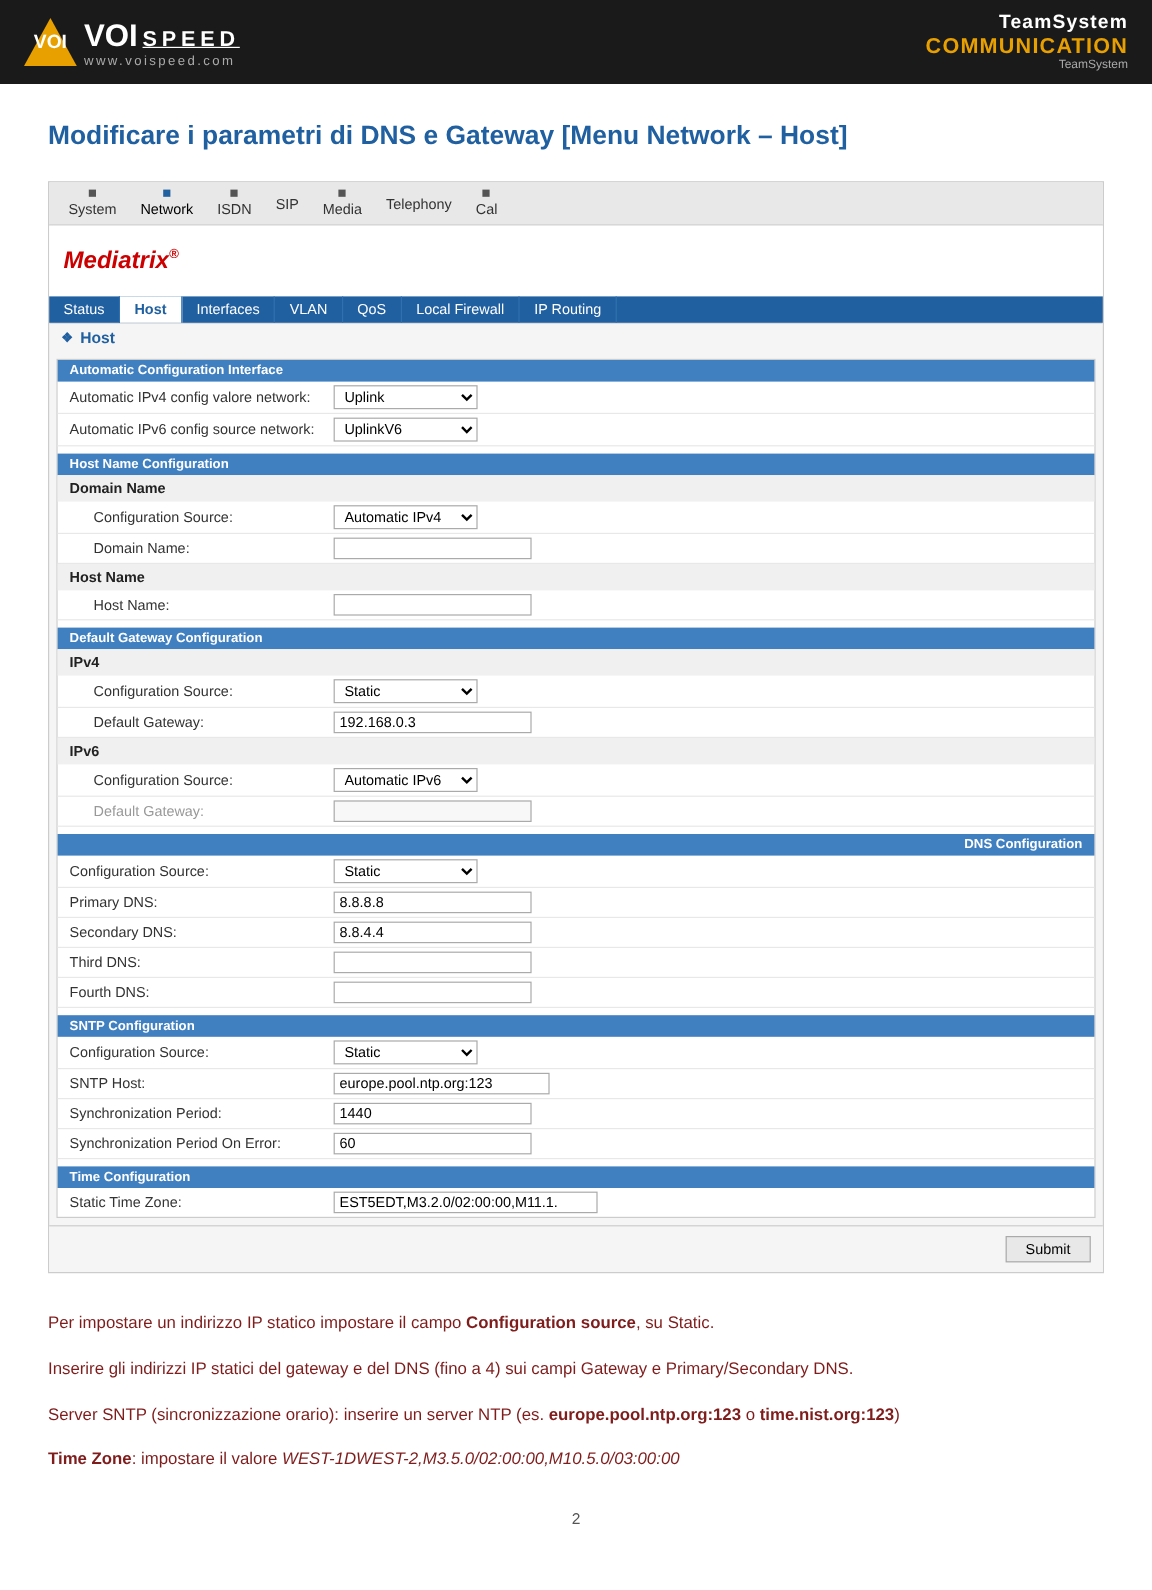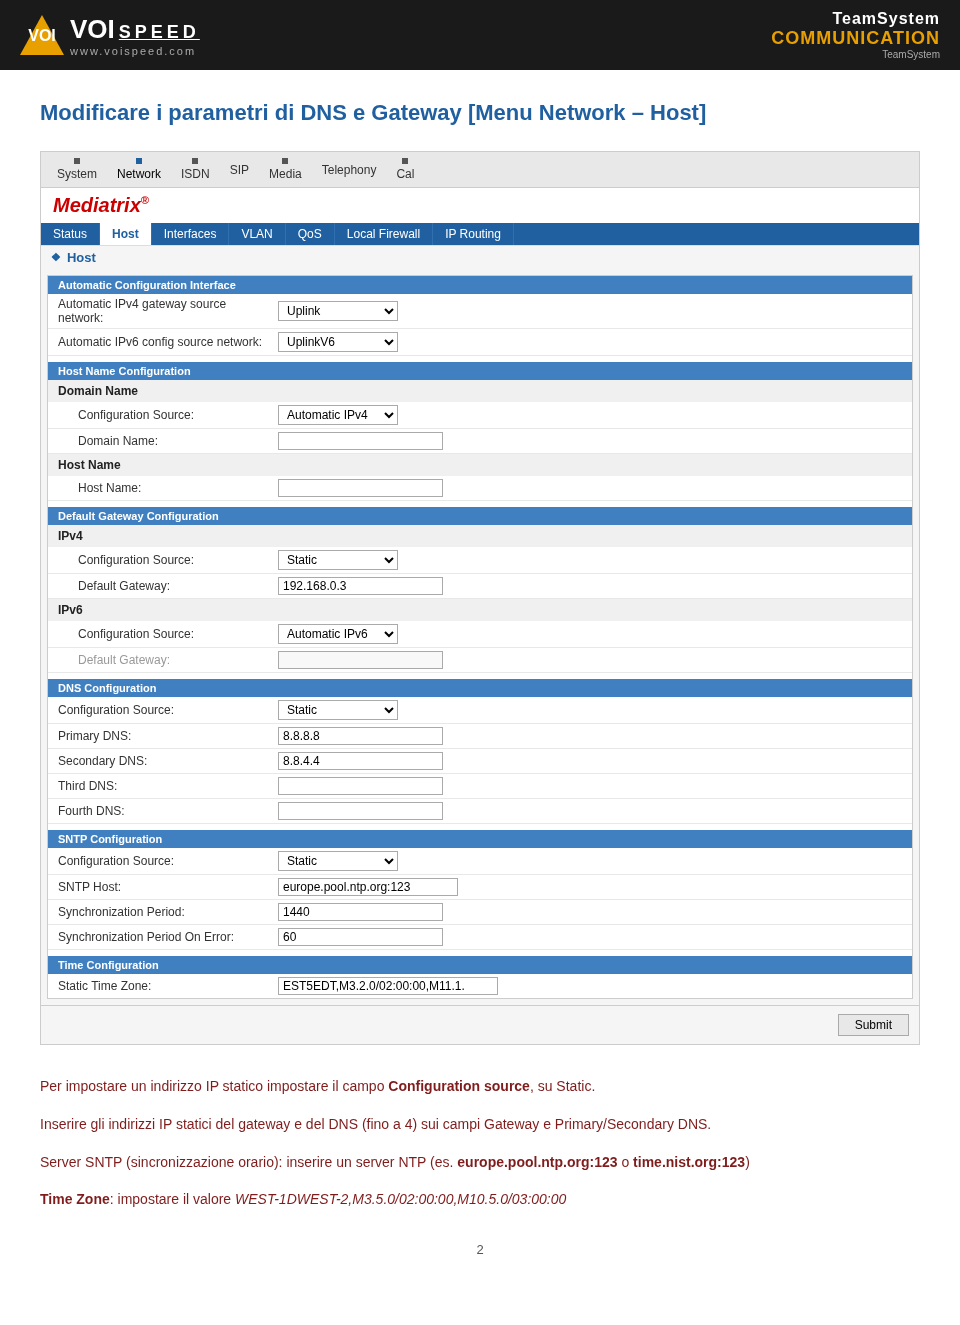--- a/index.html
+++ b/index.html
@@ -253,41 +253,41 @@
       <div class="nav-item">
         <span>Telephony</span>
       </div>
       <div class="nav-item">
         <span class="nav-dot"></span>
         <span>Cal</span>
       </div>
     </div>
 
     <div style="background:#fff;border-bottom:1px solid #ddd;">
-      <div style="padding:6px 12px;display:flex;align-items:center;">
+      <div style="padding:18px 12px;display:flex;align-items:center;">
         <span style="font-size:20px;font-weight:bold;color:#cc0000;font-style:italic;">Mediatrix<sup style="font-size:11px;">®</sup></span>
       </div>
       <div class="tab-bar">
         <div class="tab">Status</div>
         <div class="tab active">Host</div>
         <div class="tab">Interfaces</div>
         <div class="tab">VLAN</div>
         <div class="tab">QoS</div>
         <div class="tab">Local Firewall</div>
         <div class="tab">IP Routing</div>
       </div>
     </div>
 
     <div class="host-label">Host</div>
 
     <div class="inner-border">
 
       <div class="form-section-header">Automatic Configuration Interface</div>
       <div class="form-row">
-        <div class="form-label">Automatic IPv4 gateway source network:</div>
+        <div class="form-label">Automatic IPv4 config valore network:</div>
         <div class="form-value">
           <select class="form-select">
             <option>Uplink</option>
           </select>
         </div>
       </div>
       <div class="form-row">
         <div class="form-label">Automatic IPv6 config source network:</div>
         <div class="form-value">
           <select class="form-select">
@@ -345,21 +345,21 @@
           </select>
         </div>
       </div>
       <div class="form-row">
         <div class="form-label indent" style="color:#999;">Default Gateway:</div>
         <div class="form-value">
           <input class="form-input" type="text" value="" style="background: rgb(248, 248, 248); color: rgb(170, 170, 170);">
         </div>
       </div>
 
-      <div class="form-section-header" style="margin-top:6px;">DNS Configuration</div>
+      <div class="form-section-header" style="margin-top:6px;text-align:right;">DNS Configuration</div>
       <div class="form-row">
         <div class="form-label">Configuration Source:</div>
         <div class="form-value">
           <select class="form-select">
             <option>Static</option>
           </select>
         </div>
       </div>
       <div class="form-row">
         <div class="form-label">Primary DNS:</div>

